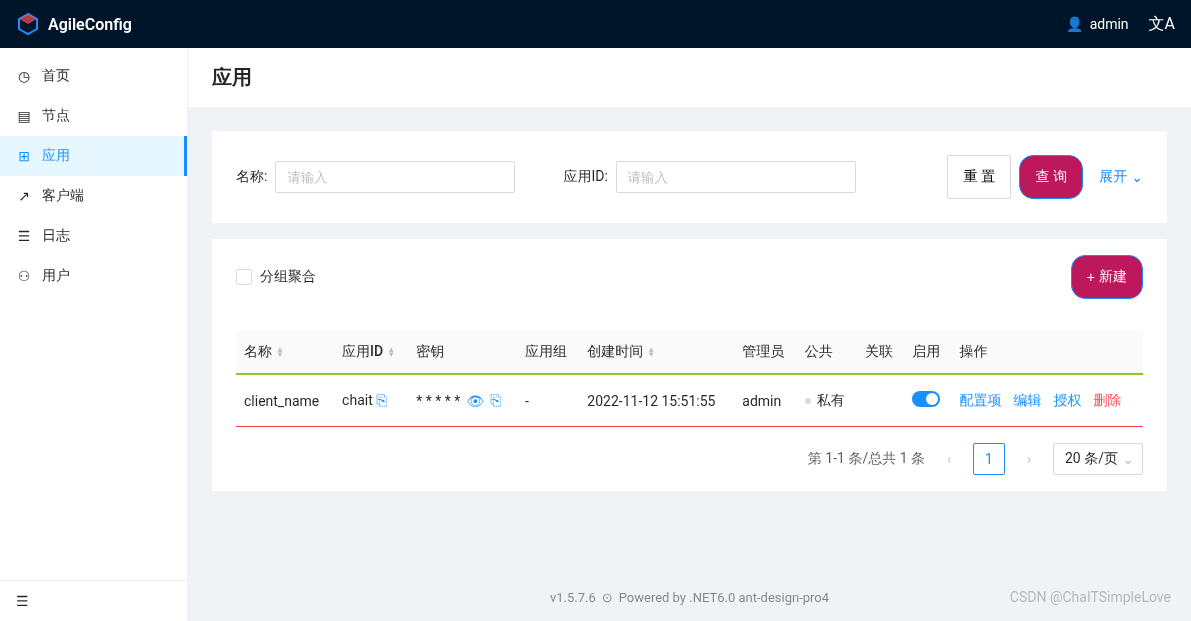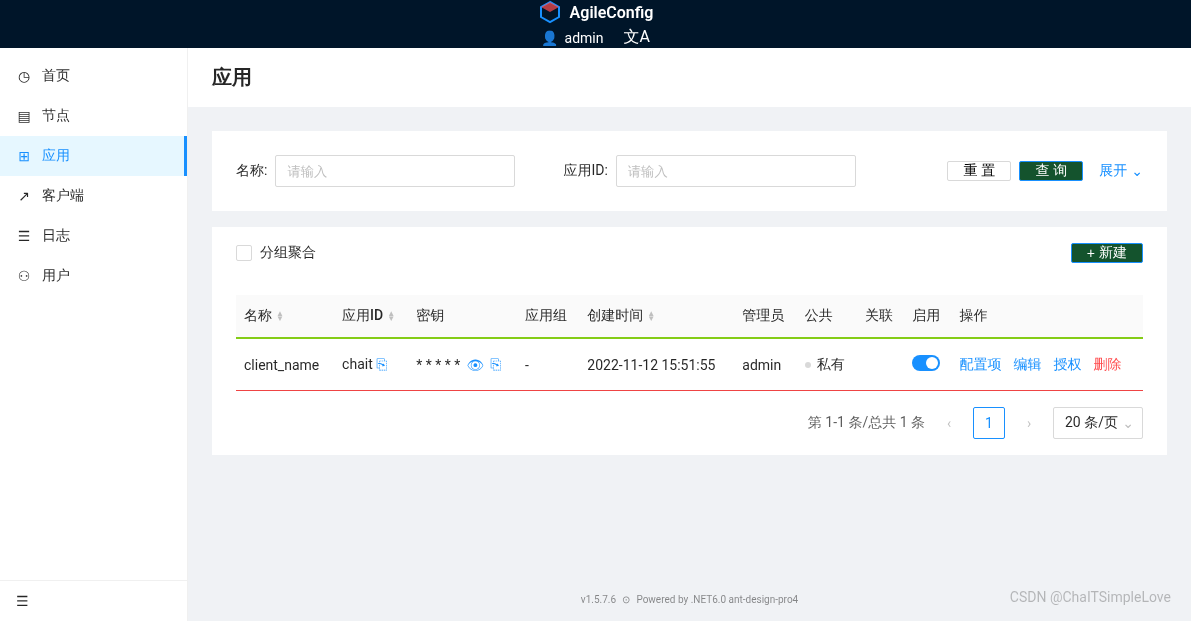--- a/index.html
+++ b/index.html
@@ -1,18 +1,18 @@
 <!DOCTYPE html>
 <html><head>
   <meta charset="utf-8">
   <style>
     * { margin: 0; padding: 0; box-sizing: border-box; }
     body { font-family: -apple-system, BlinkMacSystemFont, "Segoe UI", Roboto, sans-serif; font-size: 14px; color: rgba(0,0,0,0.85); background: #f0f2f5; }
     
-    .header { height: 48px; background: #001529; display: flex; align-items: center; justify-content: space-between; padding: 0 16px; color: #fff; flex-direction: column; }
+    .header { height: 48px; background: #001529; display: flex; align-items: center; justify-content: space-between; padding: 0 16px; color: #fff; }
     .header-left { display: flex; align-items: center; gap: 8px; }
     .logo { width: 24px; height: 24px; display: flex; align-items: center; justify-content: center; }
     .logo svg { width: 24px; height: 24px; }
     .brand { font-size: 16px; font-weight: 600; color: #fff; }
     .header-right { display: flex; align-items: center; gap: 20px; }
     .user-info { display: flex; align-items: center; gap: 6px; cursor: pointer; }
     .user-icon { font-size: 14px; }
     .lang-icon { cursor: pointer; font-size: 16px; }
     
     .layout { display: flex; height: calc(100vh - 48px); }
@@ -29,22 +29,22 @@
     .page-title { font-size: 20px; font-weight: 600; }
     .content { padding: 24px; flex: 1; }
     
     .search-card { background: #fff; padding: 24px; margin-bottom: 16px; display: flex; align-items: center; justify-content: space-between; }
     .search-left { display: flex; gap: 48px; align-items: center; }
     .search-field { display: flex; align-items: center; gap: 8px; }
     .search-field label { color: rgba(0,0,0,0.85); }
     .search-field input { height: 32px; border: 1px solid #d9d9d9; border-radius: 2px; padding: 0 11px; width: 240px; outline: none; }
     .search-field input::placeholder { color: #bfbfbf; }
     .search-right { display: flex; align-items: center; gap: 8px; }
-    .btn { height: 20px; padding: 0 15px; border: 1px solid #d9d9d9; background: #fff; border-radius: 2px; cursor: pointer; font-size: 14px; display: inline-flex; align-items: center; gap: 4px; }
-    .btn-primary { background: #14532d; border-color: #1890ff; color: #fff; }
+    .btn { height: 44px; padding: 0 15px; border: 1px solid #d9d9d9; background: #fff; border-radius: 2px; cursor: pointer; font-size: 14px; display: inline-flex; align-items: center; gap: 4px; }
+    .btn-primary { background: #be185d; border-color: #1890ff; color: #fff; border-radius: 14px; }
     .expand-link { color: #1890ff; cursor: pointer; display: inline-flex; align-items: center; gap: 4px; margin-left: 8px; }
     
     .table-card { background: #fff; padding: 16px 24px; }
     .table-toolbar { display: flex; justify-content: space-between; align-items: center; margin-bottom: 32px; }
     .checkbox-wrap { display: flex; align-items: center; gap: 8px; cursor: pointer; }
     .checkbox { width: 16px; height: 16px; border: 1px solid #d9d9d9; border-radius: 2px; }
     
     table { width: 100%; border-collapse: collapse; }
     th { text-align: left; padding: 12px 8px; background: #fafafa; font-weight: 500; color: rgba(0,0,0,0.85); border-bottom: 2px solid #84cc16; font-size: 14px; }
     td { padding: 16px 8px; border-bottom: 1px solid #ef4444; }
@@ -62,21 +62,21 @@
     .action-link { color: #1890ff; cursor: pointer; }
     .action-link.danger { color: #ff4d4f; }
     
     .pagination { display: flex; align-items: center; justify-content: flex-end; gap: 12px; padding: 16px 0 0; }
     .page-info { color: rgba(0,0,0,0.65); }
     .page-btn { width: 24px; height: 24px; display: inline-flex; align-items: center; justify-content: center; cursor: pointer; color: rgba(0,0,0,0.25); }
     .page-num { width: 32px; height: 32px; display: inline-flex; align-items: center; justify-content: center; border: 1px solid #1890ff; border-radius: 2px; color: #1890ff; cursor: pointer; }
     .page-size { height: 32px; border: 1px solid #d9d9d9; border-radius: 2px; padding: 0 24px 0 11px; display: inline-flex; align-items: center; cursor: pointer; position: relative; }
     .page-size::after { content: '⌄'; position: absolute; right: 8px; color: #bfbfbf; }
     
-    .footer { text-align: center; padding: 16px; color: rgba(0,0,0,0.45); font-size: 10px; display: flex; align-items: flex-end; justify-content: center; gap: 6px; }
+    .footer { text-align: center; padding: 16px; color: rgba(0,0,0,0.45); font-size: 13px; display: flex; align-items: flex-end; justify-content: center; gap: 6px; }
     .watermark { position: fixed; right: 20px; bottom: 16px; color: rgba(0,0,0,0.25); font-size: 14px; pointer-events: none; }
   </style>
 </head>
 <body>
 
 <div class="header">
   <div class="header-left">
     <span class="logo">
       <svg viewBox="0 0 24 24" fill="none">
           <path d="M12 2L3 7v10l9 5 9-5V7l-9-5z" stroke="#1890ff" stroke-width="2"></path>

